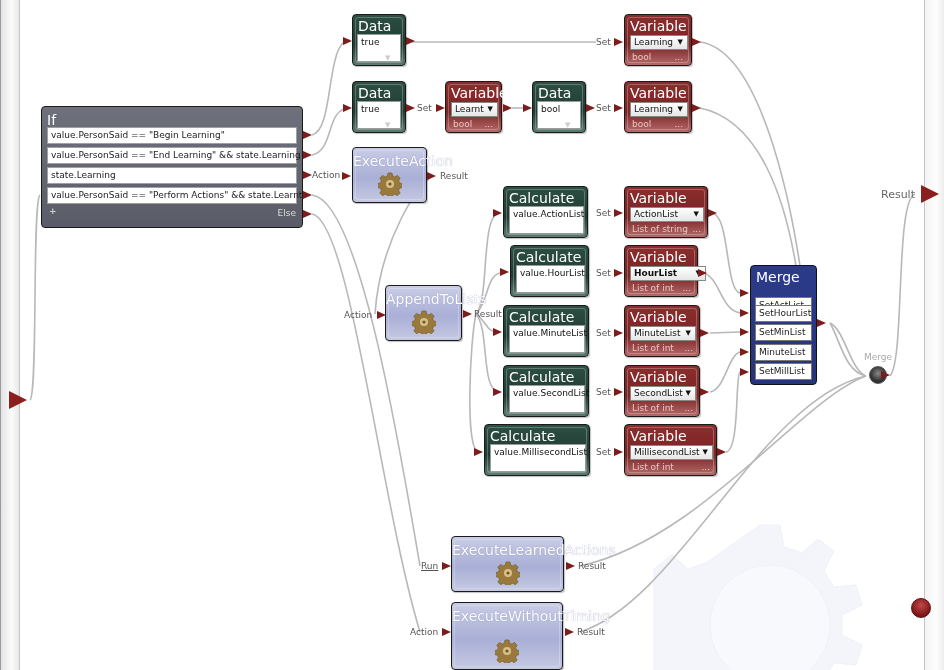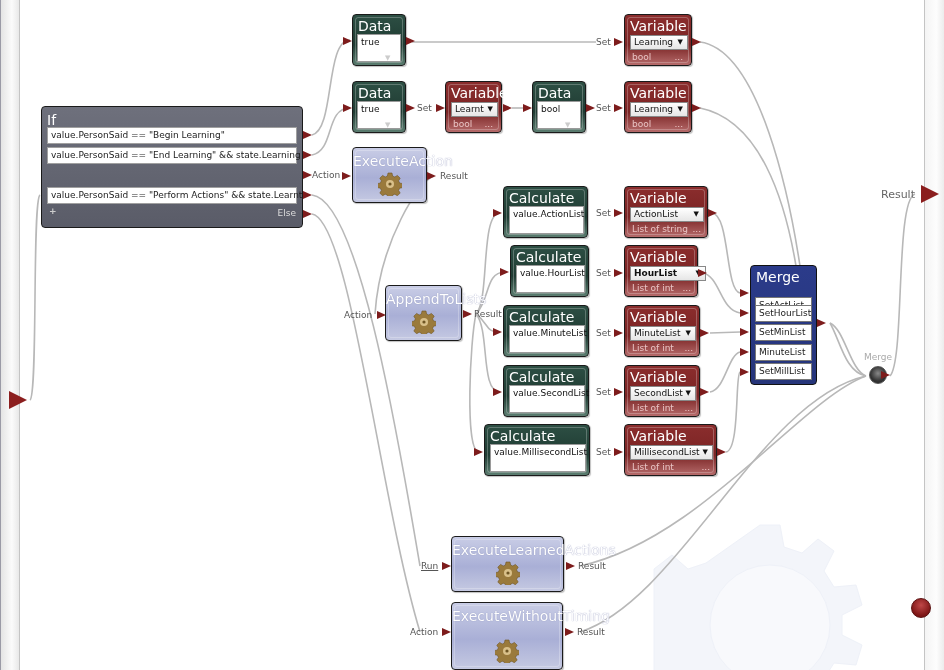--- a/index.html
+++ b/index.html
@@ -74,20 +74,21 @@
     <path d="M890 376 C 905 360, 895 200, 915 194"></path>
   </g>
 </svg>
 
 <div class="bigout" style="left:9px;top:391px;"></div>
 
 <div class="ifnode">
   <span class="title" style="top:5px;">If</span>
   <div class="ifrow" style="top:20px;">value.PersonSaid == "Begin Learning"</div>
   <div class="ifrow" style="top:40px;">value.PersonSaid == "End Learning" &amp;&amp; state.Learning</div>
+  <div class="ifrow" style="top:60px;">state.Learning</div>
   <div class="ifrow" style="top:80px;">value.PersonSaid == "Perform Actions" &amp;&amp; state.Learnt</div>
   <span style="position:absolute;left:7px;top:99px;color:#ccc;font-weight:bold;">+</span>
   <span style="position:absolute;right:6px;top:101px;color:#ddd;font-size:9px;">Else</span>
 </div>
 <div class="port" style="left:303px;top:131px;"></div>
 <div class="port" style="left:303px;top:151px;"></div>
 <div class="port" style="left:303px;top:171px;"></div>
 <span class="plbl" style="left:312px;top:170px;">Action</span>
 <div class="port" style="left:342px;top:172px;"></div>
 <div class="port" style="left:303px;top:191px;"></div>

